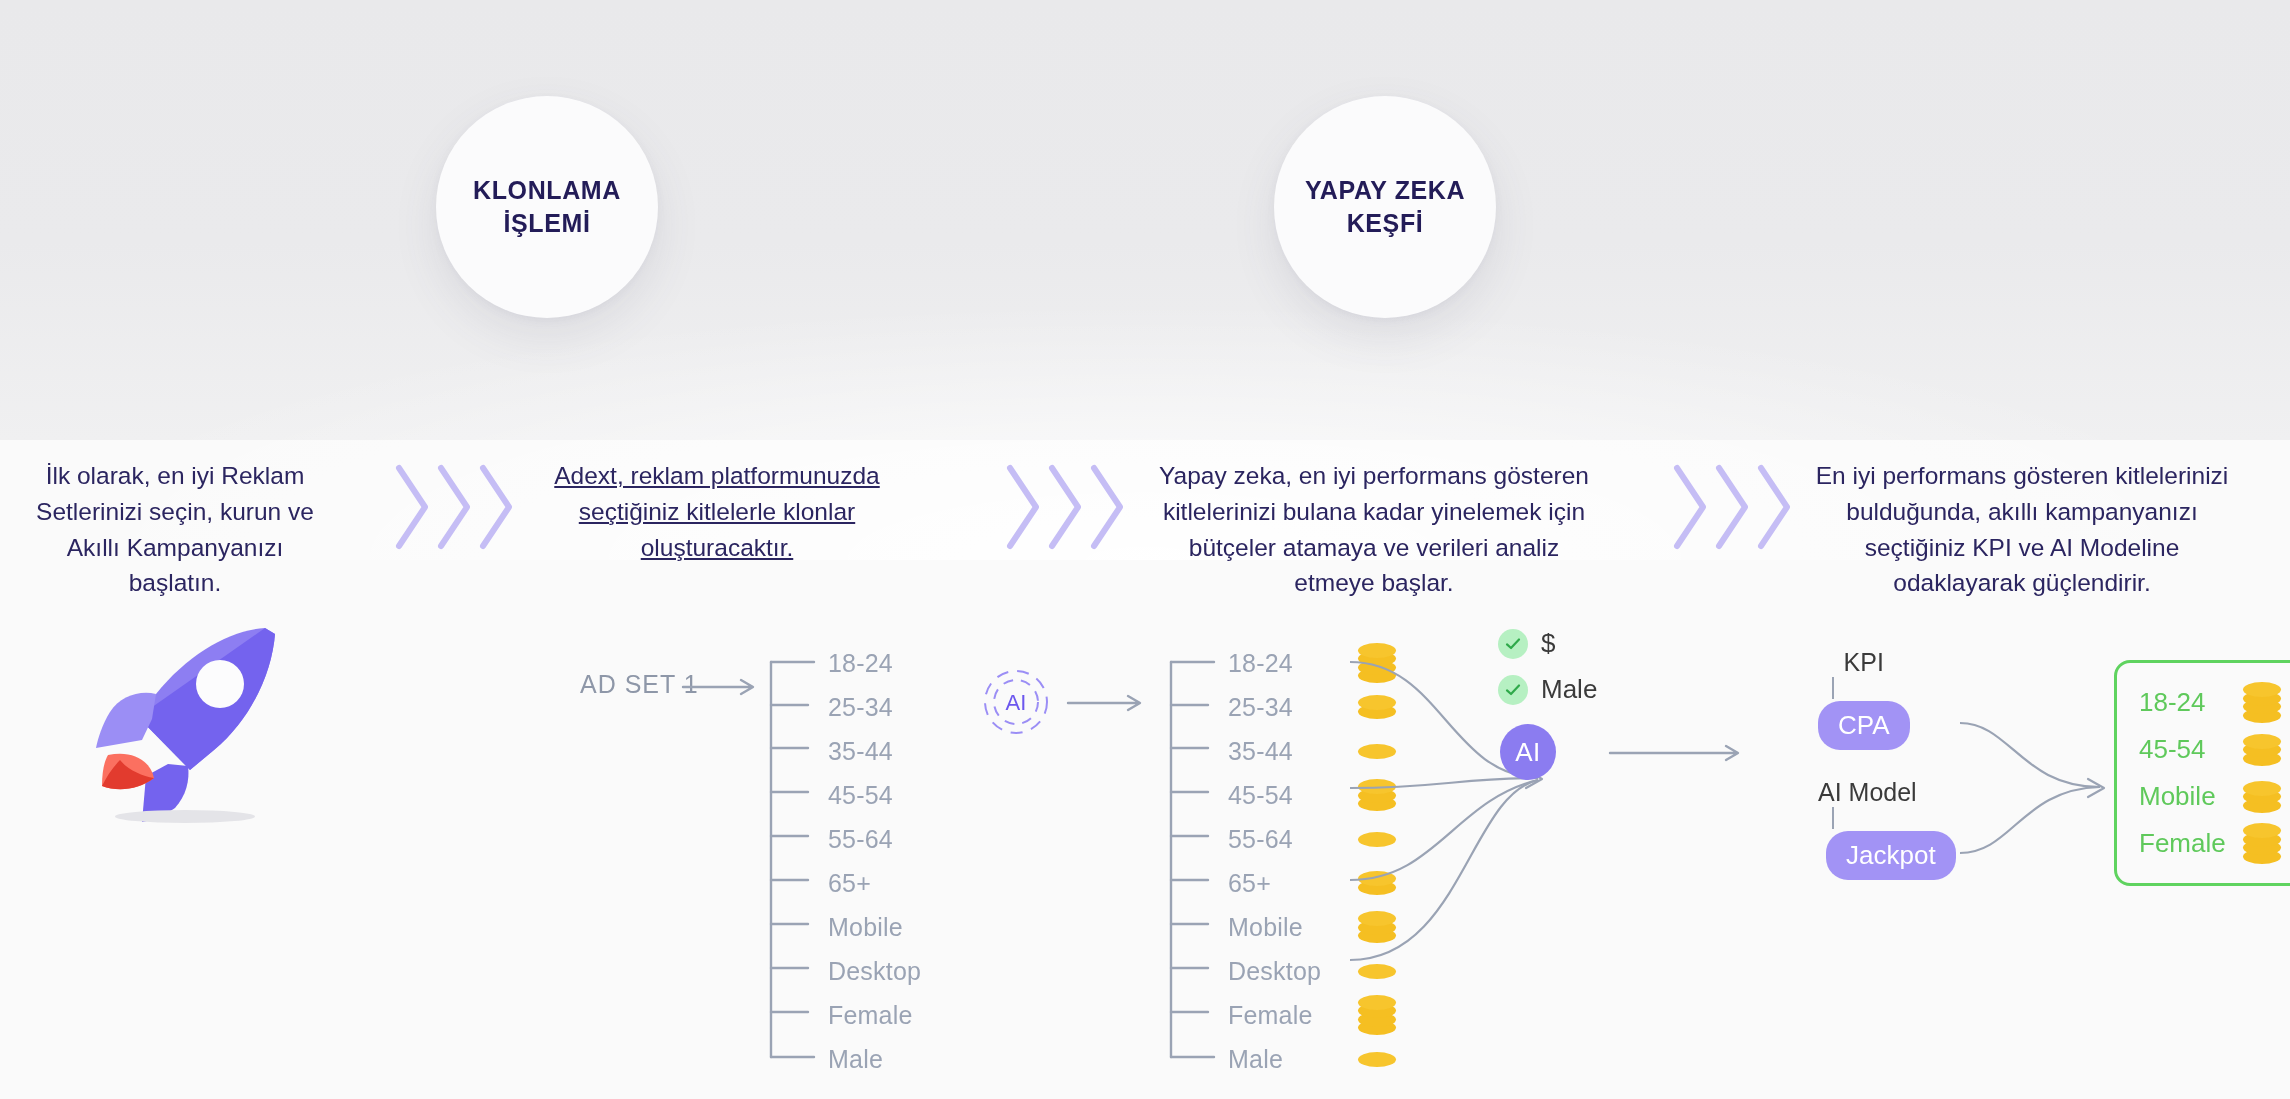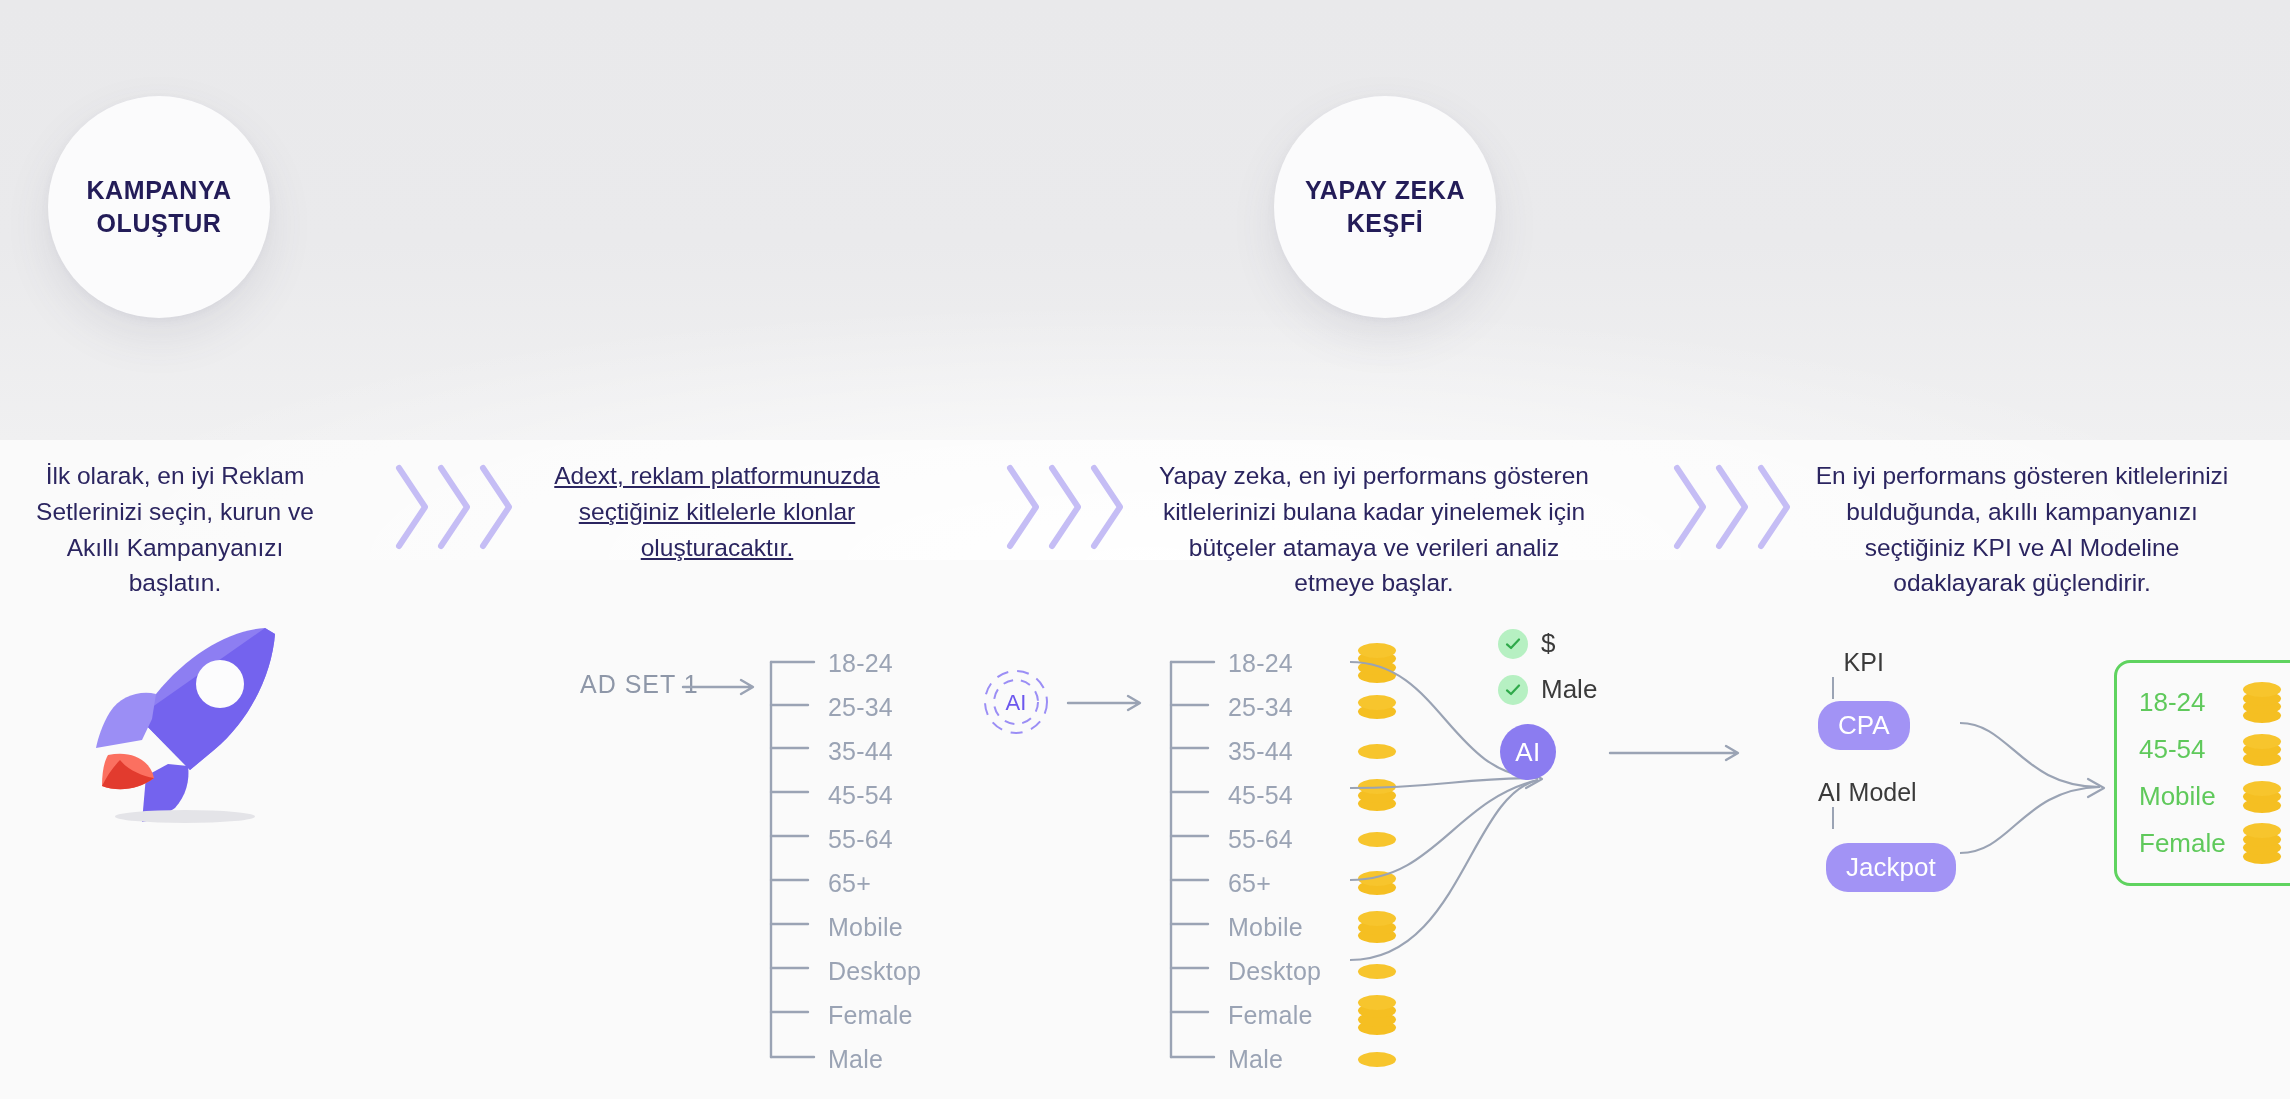--- a/index.html
+++ b/index.html
@@ -79,23 +79,23 @@
   svg{display:block;overflow:visible;}
 </style>
 </head>
 <body>
 
 <div class="bg-top"></div>
 <div class="bg-bottom"></div>
 <div class="bg-soft"></div>
 
 <div class="circles">
-  <div class="step-circle" style="left:48px;top:96px;">
-    <span class="label">KAMPANYA
-OLUŞTUR</span>
+  <div class="step-circle" style="left:436px;top:96px;">
+    <span class="label">KLONLAMA
+İŞLEMİ</span>
   </div>
   <div class="step-circle" style="left:1274px;top:96px;">
     <span class="label">YAPAY ZEKA
 KEŞFİ</span>
   </div>
 </div>
 
 <div class="desc" style="left:22px;top:458px;width:306px;">İlk olarak, en iyi Reklam Setlerinizi seçin, kurun ve Akıllı Kampanyanızı başlatın.</div>
 <div class="desc" style="left:527px;top:458px;width:380px;text-decoration:underline;">Adext, reklam platformunuzda seçtiğiniz kitlelerle klonlar oluşturacaktır.</div>
 <div class="desc" style="left:1158px;top:458px;width:432px;text-align:center;">Yapay zeka, en iyi performans gösteren kitlelerinizi bulana kadar yinelemek için bütçeler atamaya ve verileri analiz etmeye başlar.</div>
@@ -346,21 +346,21 @@
   <svg width="6" height="22" style="margin-left:12px;display:block;">
       <path d="M3 0 V22" stroke="#9aa3b4" stroke-width="2"></path>
     </svg>
   <div style="margin-top:2px;"><span class="pill">CPA</span></div>
 </div>
 <div style="position:absolute;left:1818px;top:778px;">
   <div class="kpi-label">AI Model</div>
   <svg width="6" height="22" style="margin-left:12px;display:block;">
       <path d="M3 0 V22" stroke="#9aa3b4" stroke-width="2"></path>
     </svg>
-  <div style="margin-top:14px;padding-left:8px;"><span class="pill">Jackpot</span></div>
+  <div style="margin-top:2px;padding-left:8px;"><span class="pill">Jackpot</span></div>
 </div>
 
 <svg width="200" height="240" style="position:absolute;left:1960px;top:705px;">
   <g fill="none" stroke="#9aa3b4" stroke-width="2.2">
     <path d="M0 18 C50 18 62 82 140 82"></path>
     <path d="M0 148 C52 148 62 84 140 82"></path>
   </g>
   <path d="M128 74 L144 83 L128 92" fill="none" stroke="#9aa3b4" stroke-width="2.2" stroke-linecap="round" stroke-linejoin="round"></path>
 </svg>
 

